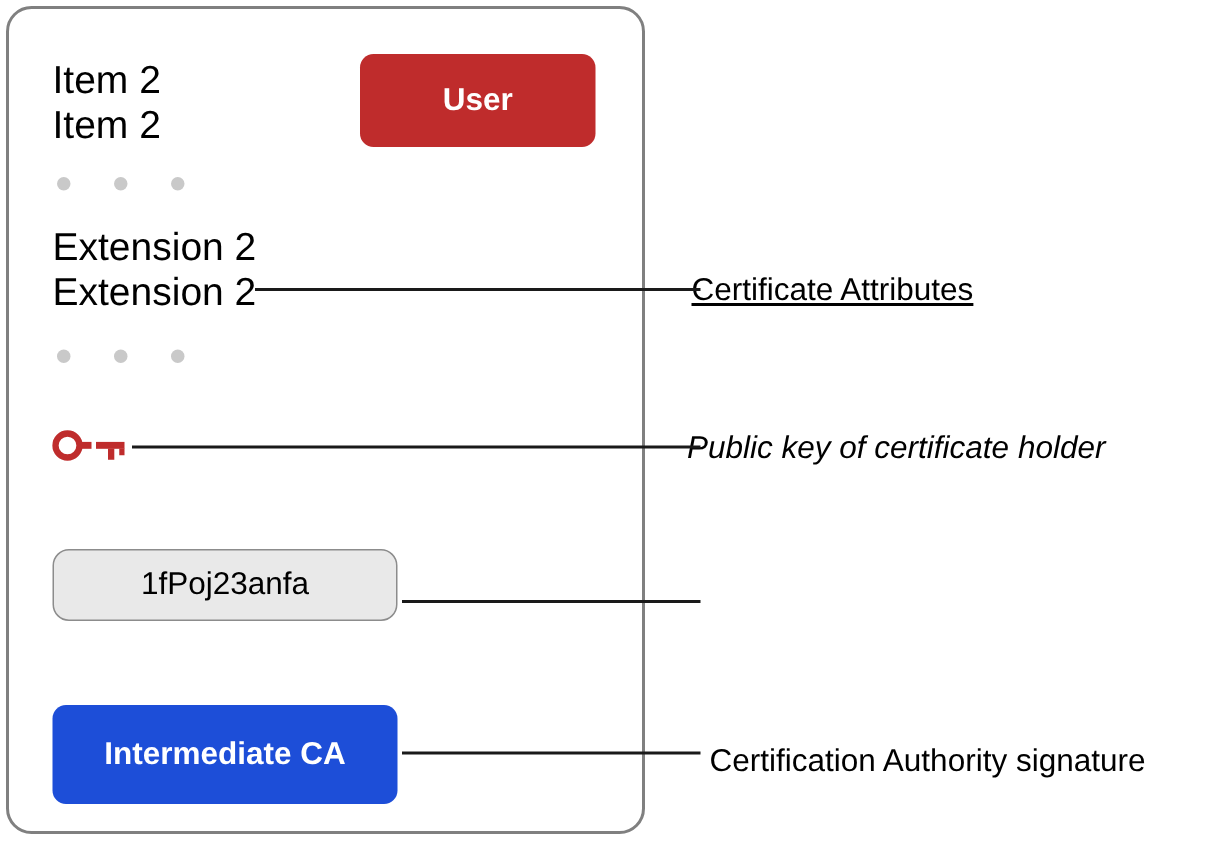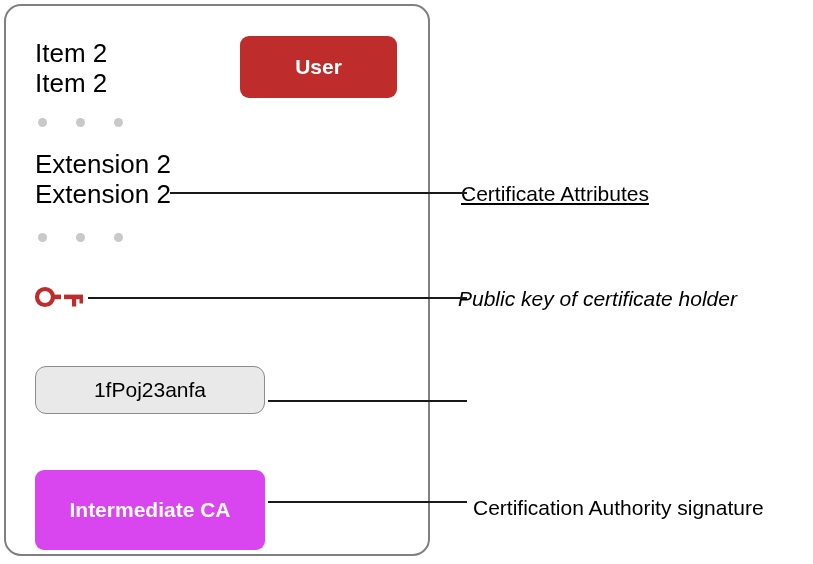--- a/index.html
+++ b/index.html
@@ -95,23 +95,23 @@
     background: #e9e9e9;
     border: 1.6px solid #8c8c8c;
     color: #000000;
     font-size: 21px;
     font-weight: normal;
   }
   .chip-ca {
     left: 35px;
     top: 470px;
     width: 230px;
-    height: 80px;
+    height: 66px;
     border-radius: 9px;
-    background: #d946ef;
+    background: #1d4ed8;
     color: #ffffff;
     font-size: 21px;
     font-weight: bold;
   }
 
   
   .key-icon {
     position: absolute;
     left: 34px;
     top: 283px;

